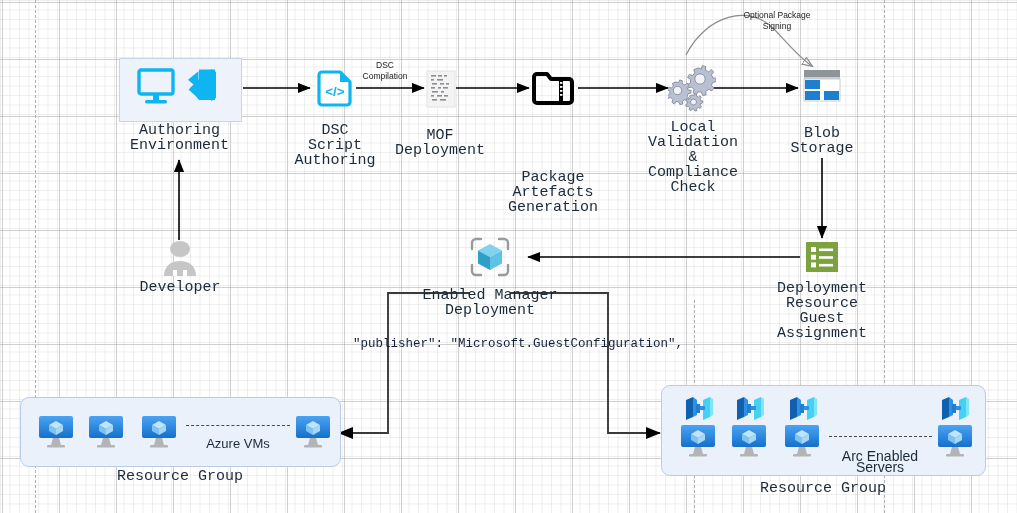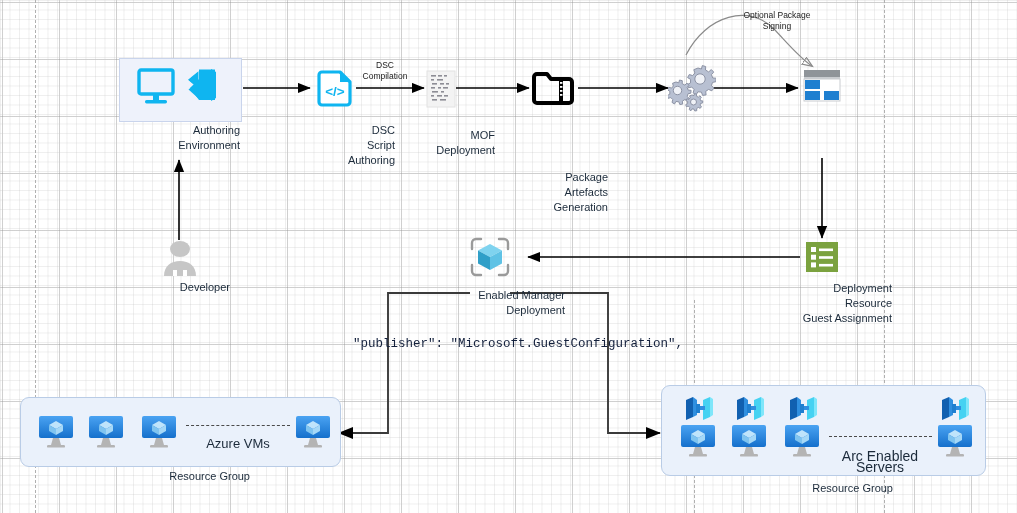--- a/index.html
+++ b/index.html
@@ -25,26 +25,26 @@
       57px 57px;
     background-position: 0 0, 0 0, 2px 2px, 2px 2px;
   }
   .pagebreak{
     position:absolute;top:0;bottom:0;width:0;
     border-left:1px dashed #b0b0b0;
   }
   .node{position:absolute;}
   .lbl{
     position:absolute;
-    text-align:right;
+    text-align:center;
     color:#1b2a3a;
-    font-size:11px;
+    font-size:15px;
     line-height:15px;
     white-space:pre-line;
-    font-family:Liberation Sans, sans-serif;
+    font-family:Liberation Mono, monospace;
   }
   .small-lbl{
     position:absolute;text-align:center;color:#222;
     font-size:8.5px;line-height:11px;white-space:pre-line;
   }
   .mono{
     position:absolute;
     font-family:"Liberation Mono", monospace;
     font-size:12.5px;color:#14213d;white-space:pre;
   }
@@ -188,34 +188,39 @@
       <g fill="#b8c0d2" stroke="#8d93a5" stroke-width="1">
         <path d="M8 20 l2.8.8.7-2.8 2.8.7-.1 2.9 2.6 1.5 2.2-2 2 2.2-1.9 2.1 1.1 2.7 2.9.2-.3 2.9-2.8.6-.9 2.7 2.1 1.9-1.8 2.3-2.6-1.2-2.4 1.7.3 2.9-2.9.4-1-2.7-2.9-.3-1.4 2.5-2.5-1.6.8-2.8-2-2-2.8.7-.7-2.8 2.5-1.3.1-2.9-2.5-1.5 1.4-2.6 2.7.9 1.9-2.1-.9-2.7z"></path>
         <circle cx="9.5" cy="28.5" r="4.2" fill="#f0f2f7"></circle>
       </g>
       <g fill="#b8c0d2" stroke="#8d93a5" stroke-width="1">
         <path d="M24 33 l2 .6.5-2 2 .5-.1 2 1.9 1.1 1.6-1.4 1.4 1.6-1.3 1.5.8 1.9 2 .1-.2 2.1-2 .4-.6 1.9 1.5 1.3-1.3 1.7-1.9-.9-1.7 1.2.2 2.1-2 .3-.8-1.9-2-.2-1 1.8-1.8-1.1.6-2-1.5-1.5-2 .5-.5-2 1.8-.9.1-2.1-1.8-1 1-1.9 1.9.7 1.4-1.6-.6-1.9z"></path>
         <circle cx="25.5" cy="40" r="3" fill="#f0f2f7"></circle>
       </g>
     </svg>
   </div>
+  <div class="lbl" style="left:628px;top:120px;width:130px;">Local Validation
+&amp;
+Compliance Check</div>
   <div class="small-lbl" style="left:731px;top:10px;width:92px;">Optional Package
 Signing</div>
 
   <div class="node" style="left:802px;top:68px;">
     <svg width="40" height="38" viewBox="0 0 40 38">
       <rect x="2" y="2" width="36" height="7" fill="#8f9499"></rect>
       <rect x="2" y="9" width="36" height="2" fill="#c9ccd0"></rect>
       <rect x="2" y="11" width="36" height="22" fill="#ffffff" stroke="#c9ccd0" stroke-width="1"></rect>
       <rect x="3" y="12" width="15" height="9" fill="#1e7fd0"></rect>
       <rect x="22" y="12" width="15" height="9" fill="#ffffff"></rect>
       <rect x="3" y="23" width="15" height="9" fill="#1e7fd0"></rect>
       <rect x="22" y="23" width="15" height="9" fill="#1e7fd0"></rect>
     </svg>
   </div>
+  <div class="lbl" style="left:767px;top:126px;width:110px;">Blob
+Storage</div>
 
   <div class="node" style="left:160px;top:240px;">
     <svg width="40" height="38" viewBox="0 0 40 38">
       <ellipse cx="20" cy="9" rx="10" ry="8" fill="#c6c6c6"></ellipse>
       <path d="M4 36 c0-10 7-15 16-15 s16 5 16 15 z" fill="#c6c6c6"></path>
       <rect x="13" y="30" width="4" height="6" fill="#ffffff"></rect>
       <rect x="23" y="30" width="4" height="6" fill="#ffffff"></rect>
     </svg>
   </div>
   <div class="lbl" style="left:130px;top:280px;width:100px;">Developer</div>

